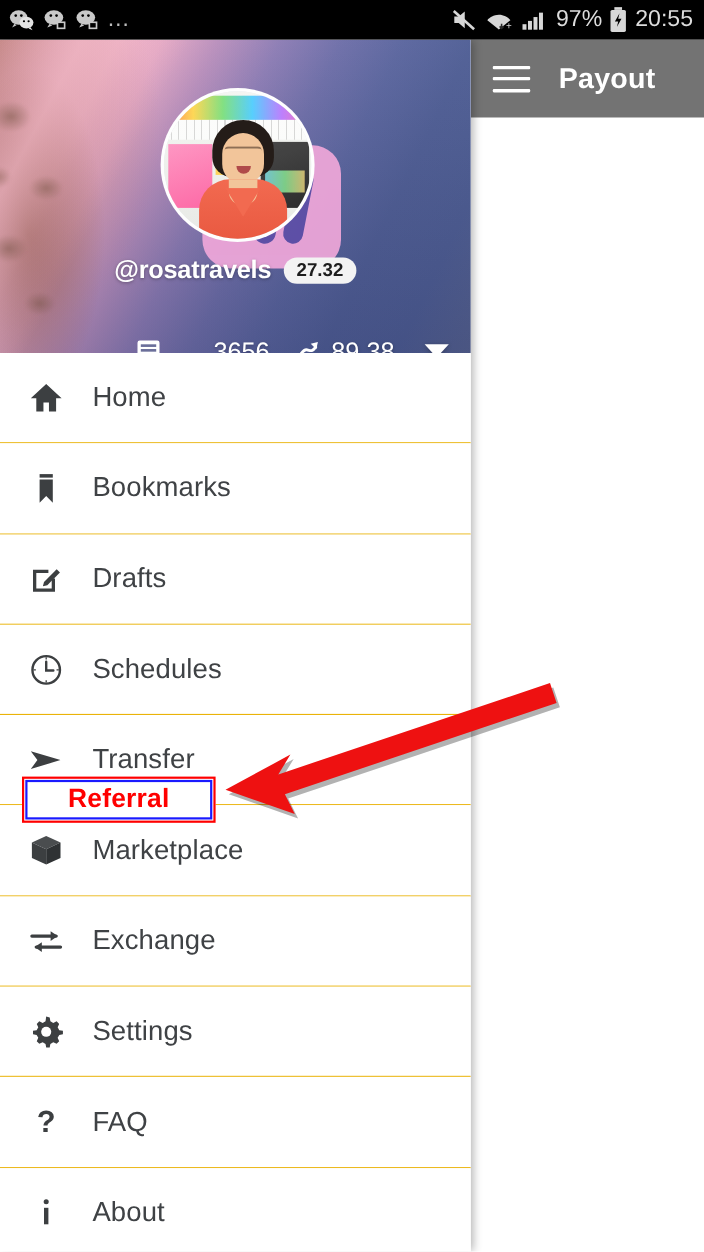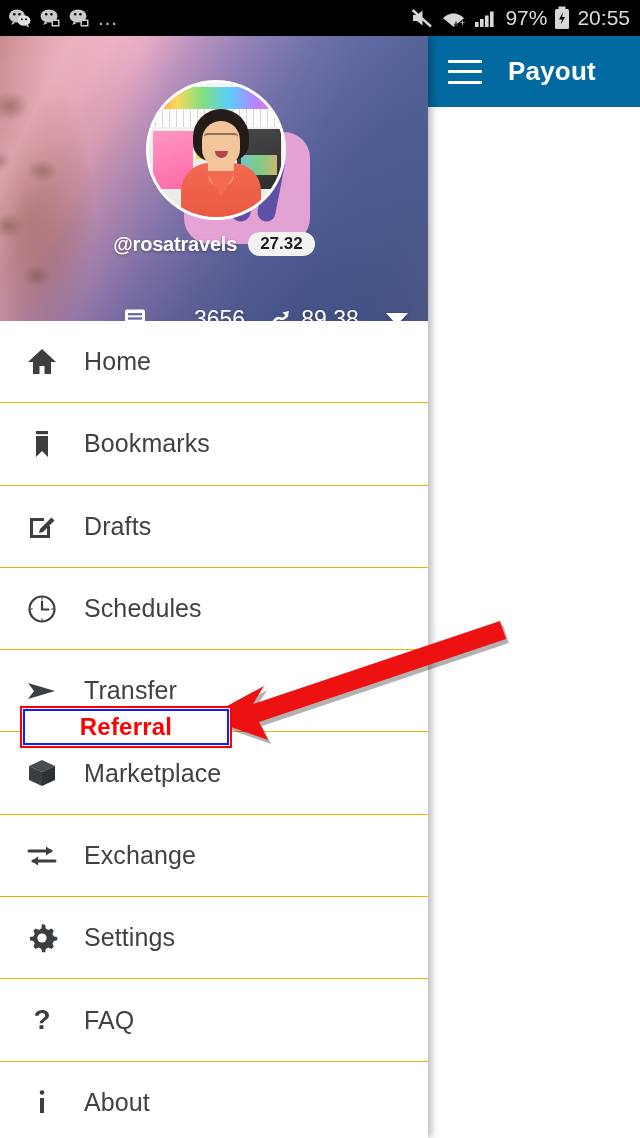--- a/index.html
+++ b/index.html
@@ -193,21 +193,21 @@
     clip-path: polygon(0 0, 100% 0, 50% 100%);
   }
 
   
   #username-row {
     position: absolute; left: 0; top: 196px; width: 428px;
     display: flex; align-items: center; justify-content: center;
     gap: 11px; z-index: 6;
   }
   #username {
-    color: #ffffff; font-size: 20px; font-weight: 700;
+    color: #ffffff; font-size: 23px; font-weight: 700;
     text-shadow: 0 1px 3px rgba(0,0,0,0.35);
     letter-spacing: -0.2px;
   }
   #reputation-badge {
     background: #f3f3f3;
     color: #1d1d1d;
     font-size: 17px; font-weight: 700;
     padding: 3px 12px 4px 12px;
     border-radius: 14px;
     line-height: 1;
@@ -260,21 +260,21 @@
 
   
   #app-behind {
     position: absolute; top: 36px; left: 428px;
     width: 212px; height: 1102px;
     background: #ffffff;
     z-index: 10;
   }
   #appbar {
     width: 212px; height: 71px;
-    background: #0369a1;
+    background: #737373;
     display: flex; align-items: center;
   }
   #hamburger {
     margin-left: 20px;
     width: 34px; height: 24px;
     display: flex; flex-direction: column; justify-content: space-between;
   }
   #hamburger span {
     display: block; height: 3px; width: 100%;
     background: #ffffff; border-radius: 1px;
@@ -287,21 +287,21 @@
   #app-body { width: 212px; height: 1031px; background: #ffffff; }
 
   
   #annotation-layer {
     position: absolute; inset: 0;
     z-index: 80; pointer-events: none;
   }
   #referral-box {
     position: absolute;
     left: 20px; top: 706px;
-    width: 212px; height: 42px;
+    width: 176px; height: 42px;
     background: #ffffff;
     border: 2px solid #ff0000;
     box-shadow: 0 0 0 0 rgba(0,0,0,0);
     display: flex; align-items: center; justify-content: center;
   }
   #referral-box::before {
     content: "";
     position: absolute; inset: 1px;
     border: 2px solid #1a1aff;
   }

